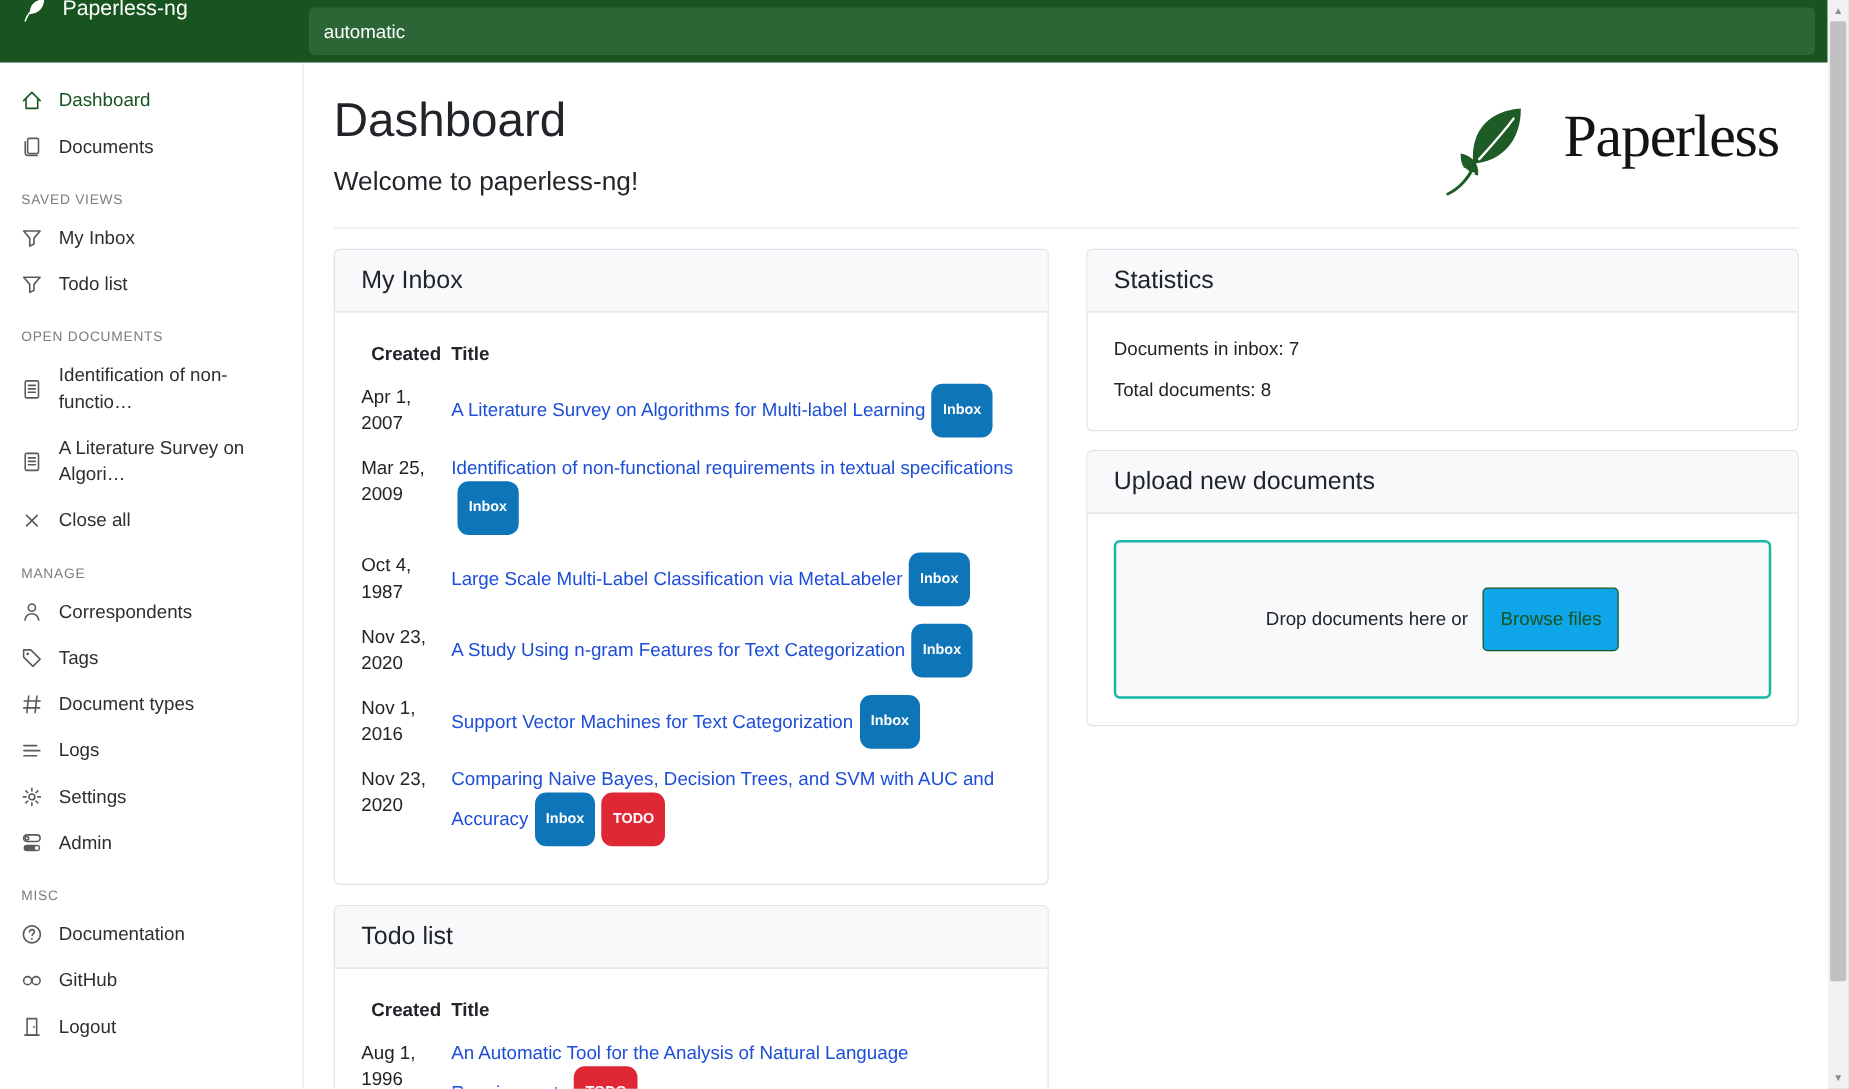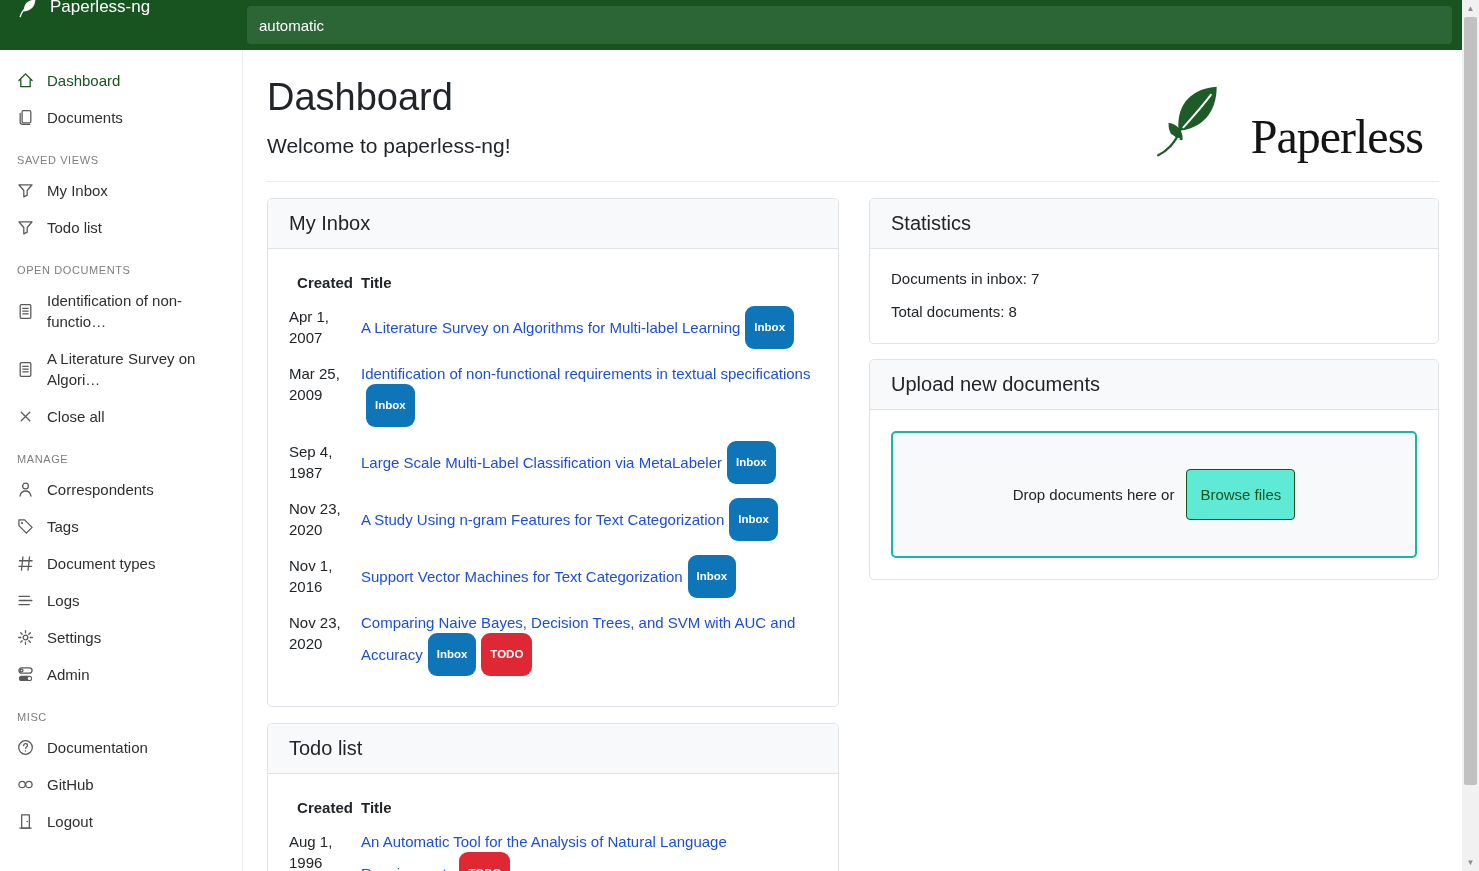--- a/index.html
+++ b/index.html
@@ -39,21 +39,21 @@
   .scroll-arrow.up { top: 0; } .scroll-arrow.down { bottom: 0; }
   .scroll-thumb { position: absolute; top: 17px; left: 2px; width: 13px;
     height: 768px; background: #c1c1c1; border-radius: 2px; }
 
   
   .content { position: absolute; top: 50px; left: 243px; width: 1219px;
     height: 821px; padding: 26px 23px 0 24px; overflow: hidden; }
   .page-head { display: flex; justify-content: space-between; align-items: flex-start; }
   .page-title { font-size: 38px; font-weight: 400; color: #212529; line-height: 1.15; }
   .page-subtitle { font-size: 21px; font-weight: 400; margin-top: 14px; }
-  .logo { display: flex; align-items: flex-end; gap: 28px; margin-top: 6px; padding-right: 16px; }
+  .logo { display: flex; align-items: flex-start; gap: 28px; margin-top: 6px; padding-right: 16px; }
   .logo-text { font-family: "Liberation Serif", "DejaVu Serif", serif;
     font-size: 48px; color: #141414; letter-spacing: -1px; }
   .head-rule { border: none; border-top: 1px solid #e9e9e9; margin: 17px 0 16px 0; }
 
   .columns { display: flex; gap: 30px; align-items: flex-start; }
   .col-left  { width: 572px; flex: none; display: flex; flex-direction: column; gap: 16px; }
   .col-right { width: 570px; flex: none; display: flex; flex-direction: column; gap: 15px; }
 
   .card { border: 1px solid #dfe3e7; border-radius: 5px; background: #fff; overflow: hidden; }
   .card-header { background: #f8f9fa; border-bottom: 1px solid #dfe3e7;
@@ -69,21 +69,21 @@
   .badge { display: inline-block; color: #fff; font-size: 11.5px; font-weight: 700;
     border-radius: 9px; padding: 15px 9px; margin-left: 5px; line-height: 13px;
     vertical-align: 2px; cursor: pointer; }
 
   .stat-line { font-size: 15px; margin-bottom: 16px; }
   .stat-line:last-child { margin-bottom: 2px; }
 
   .dropzone { border: 2px solid #14b8a6; border-radius: 5px; background: #f8f9fa;
     height: 127px; display: flex; align-items: center; justify-content: center;
     gap: 12px; font-size: 15px; }
-  .browse-btn { background: #5eead4; color: #17541f; border: 1px solid #17541f;
+  .browse-btn { background: #0ea5e9; color: #17541f; border: 1px solid #17541f;
     border-radius: 4px; font-size: 15px; padding: 16px 13px; cursor: pointer;
     font-family: inherit; }
 </style>
 </head>
 <body>
 
 <header class="navbar">
   <div class="brand">
     <span class="ico">
       <svg width="22" height="22" viewBox="0 0 24 24">
@@ -293,21 +293,21 @@
             <tbody id="inbox-tbody">
                 <tr>
                   <td class="created">Apr 1, 2007</td>
                   <td><span class="doc-title">A Literature Survey on Algorithms for Multi-label Learning</span><span class="badge" style="background: rgb(13, 117, 184);">Inbox</span></td>
                 </tr>
                 <tr>
                   <td class="created">Mar 25, 2009</td>
                   <td><span class="doc-title">Identification of non-functional requirements in textual specifications</span><span class="badge" style="background: rgb(13, 117, 184);">Inbox</span></td>
                 </tr>
                 <tr>
-                  <td class="created">Sep 4, 1987</td>
+                  <td class="created">Oct 4, 1987</td>
                   <td><span class="doc-title">Large Scale Multi-Label Classification via MetaLabeler</span><span class="badge" style="background: rgb(13, 117, 184);">Inbox</span></td>
                 </tr>
                 <tr>
                   <td class="created">Nov 23, 2020</td>
                   <td><span class="doc-title">A Study Using n-gram Features for Text Categorization</span><span class="badge" style="background: rgb(13, 117, 184);">Inbox</span></td>
                 </tr>
                 <tr>
                   <td class="created">Nov 1, 2016</td>
                   <td><span class="doc-title">Support Vector Machines for Text Categorization</span><span class="badge" style="background: rgb(13, 117, 184);">Inbox</span></td>
                 </tr>

